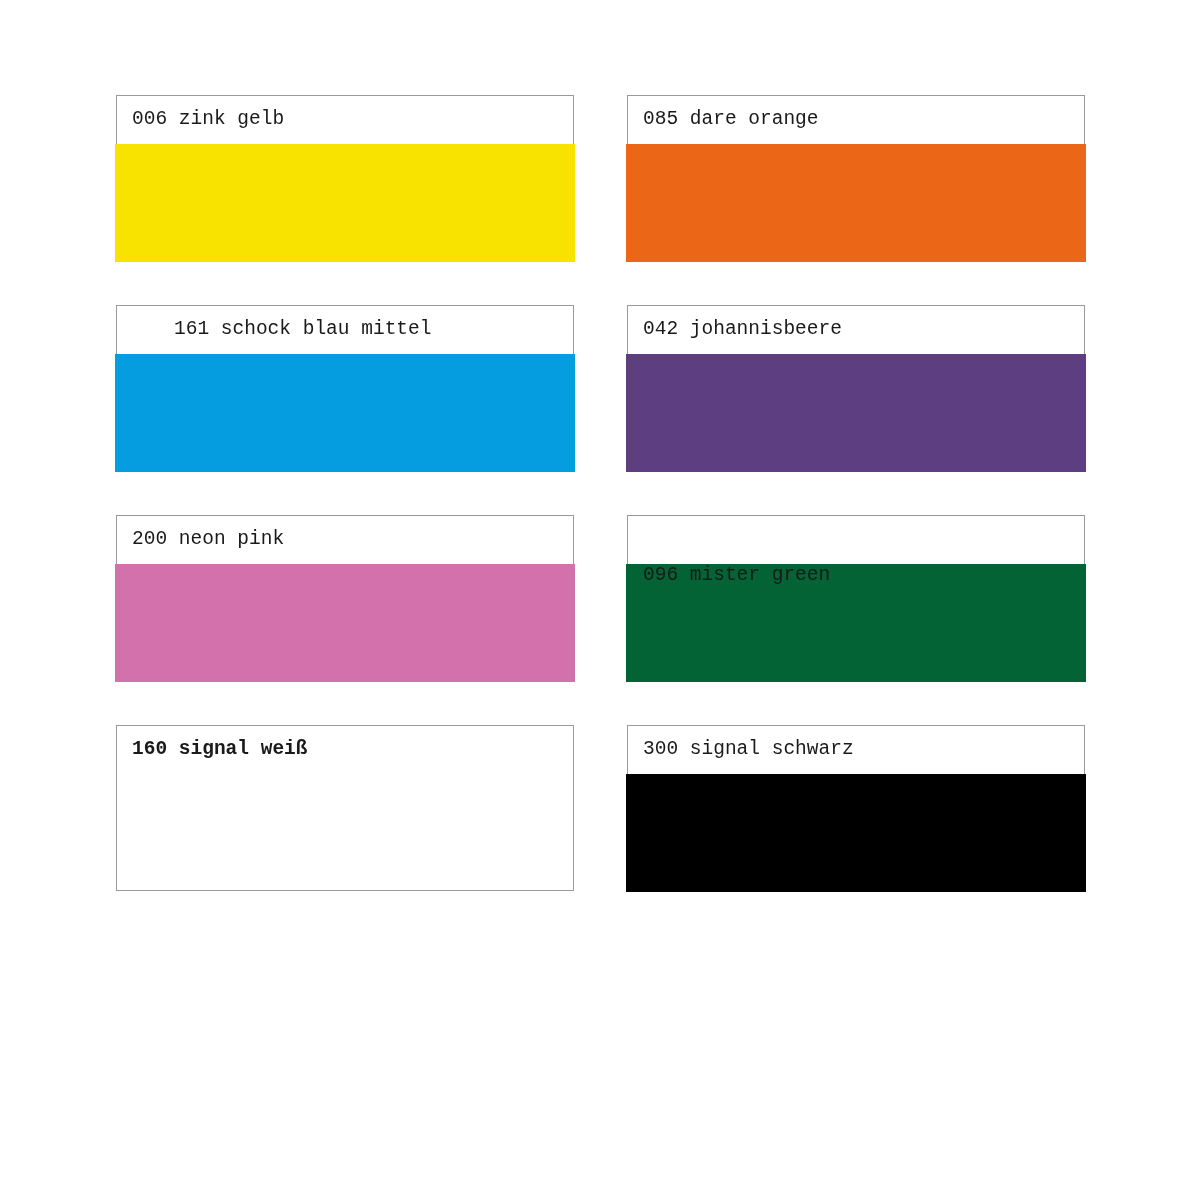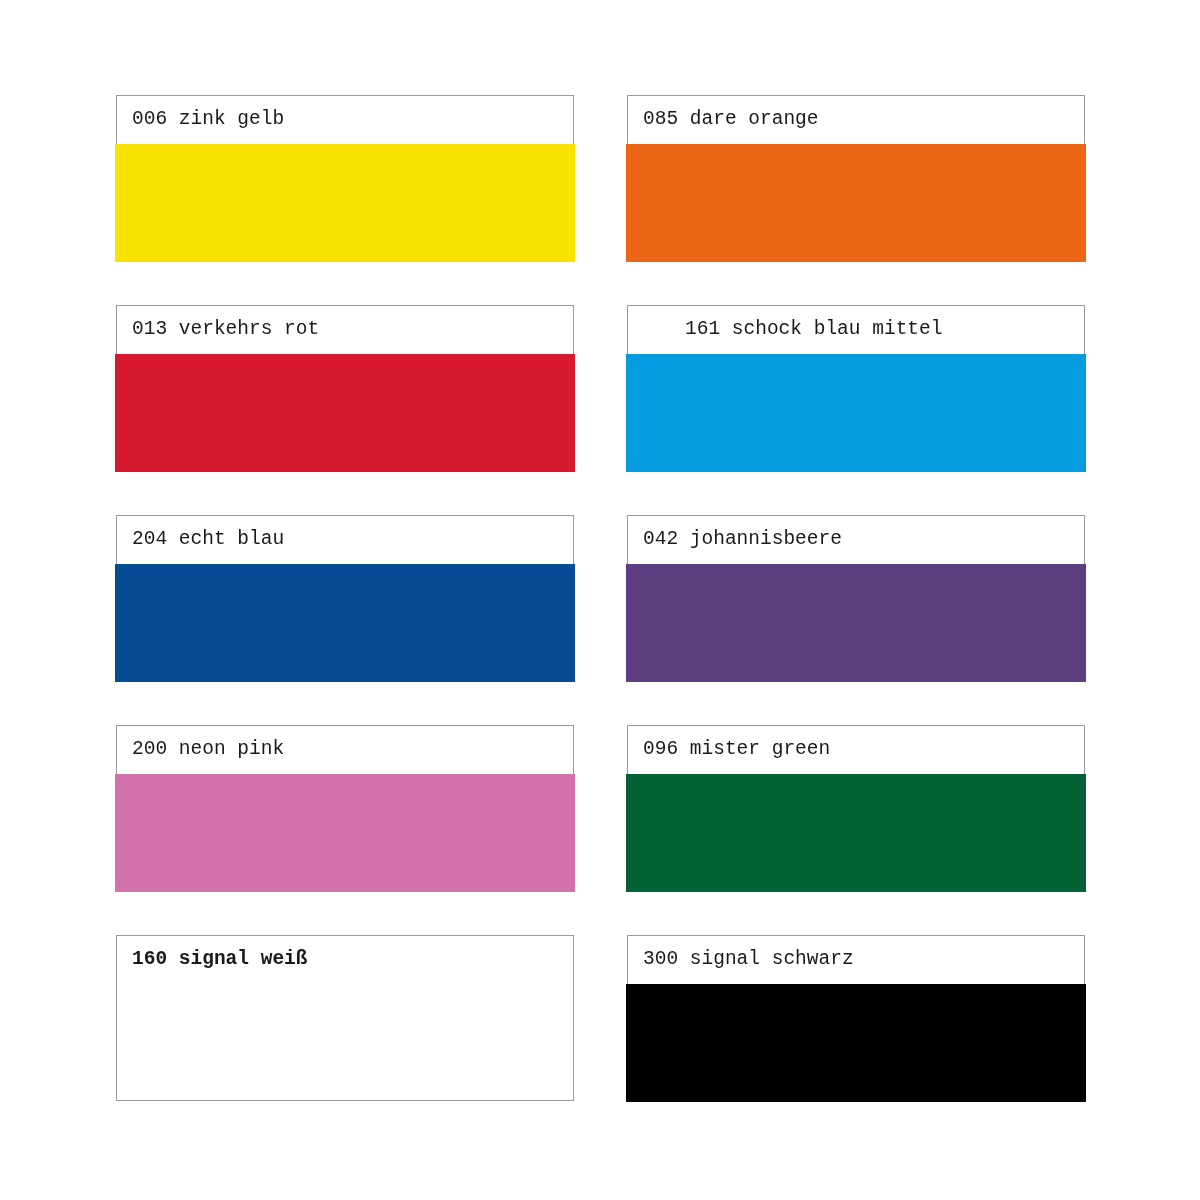--- a/index.html
+++ b/index.html
@@ -72,47 +72,37 @@
       <div class="swatch-fill" style="background: rgb(247, 226, 0);"></div>
       <div class="swatch-label" style="color: rgb(26, 26, 26);">006 zink gelb</div>
     </div>
     <div class="swatch-card">
       <div class="swatch-label-box" style="border-color: rgb(154, 154, 154);"></div>
       <div class="swatch-fill" style="background: rgb(235, 102, 22);"></div>
       <div class="swatch-label" style="color: rgb(26, 26, 26);">085 dare orange</div>
     </div>
     <div class="swatch-card">
       <div class="swatch-label-box" style="border-color: rgb(154, 154, 154);"></div>
-      <div class="swatch-fill" style="background: rgb(214, 25, 46);"></div>
-      <div class="swatch-label" style="color: rgb(26, 26, 26);">013 verkehrs rot</div>
-    </div>
-    <div class="swatch-card">
-      <div class="swatch-label-box" style="border-color: rgb(154, 154, 154);"></div>
       <div class="swatch-fill" style="background: rgb(6, 157, 224);"></div>
       <div class="swatch-label" style="color: rgb(26, 26, 26); margin-left: 42px;">161 schock blau mittel</div>
-    </div>
-    <div class="swatch-card">
-      <div class="swatch-label-box" style="border-color: rgb(154, 154, 154);"></div>
-      <div class="swatch-fill" style="background: rgb(5, 76, 149);"></div>
-      <div class="swatch-label" style="color: rgb(26, 26, 26);">204 echt blau</div>
     </div>
     <div class="swatch-card">
       <div class="swatch-label-box" style="border-color: rgb(154, 154, 154);"></div>
       <div class="swatch-fill" style="background: rgb(92, 62, 129);"></div>
       <div class="swatch-label" style="color: rgb(26, 26, 26);">042 johannisbeere</div>
     </div>
     <div class="swatch-card">
       <div class="swatch-label-box" style="border-color: rgb(154, 154, 154);"></div>
       <div class="swatch-fill" style="background: rgb(210, 113, 171);"></div>
       <div class="swatch-label" style="color: rgb(26, 26, 26); font-family: Liberation Mono, monospace;">200 neon pink</div>
     </div>
     <div class="swatch-card">
       <div class="swatch-label-box" style="border-color: rgb(154, 154, 154);"></div>
       <div class="swatch-fill" style="background: rgb(4, 99, 52);"></div>
-      <div class="swatch-label" style="color: rgb(26, 26, 26);">096 mister green</div>
+      <div class="swatch-label" style="color: rgb(26, 26, 26); margin-top: 36px;">096 mister green</div>
     </div>
     <div class="swatch-card">
       <div class="swatch-label-box" style="border-color: rgb(154, 154, 154);"></div>
       <div class="swatch-label" style="color: rgb(26, 26, 26); font-weight: bold;">160 signal weiß</div>
     </div>
     <div class="swatch-card">
       <div class="swatch-label-box" style="border-color: rgb(154, 154, 154);"></div>
       <div class="swatch-fill" style="background: rgb(0, 0, 0);"></div>
       <div class="swatch-label" style="color: rgb(26, 26, 26);">300 signal schwarz</div>
     </div>

